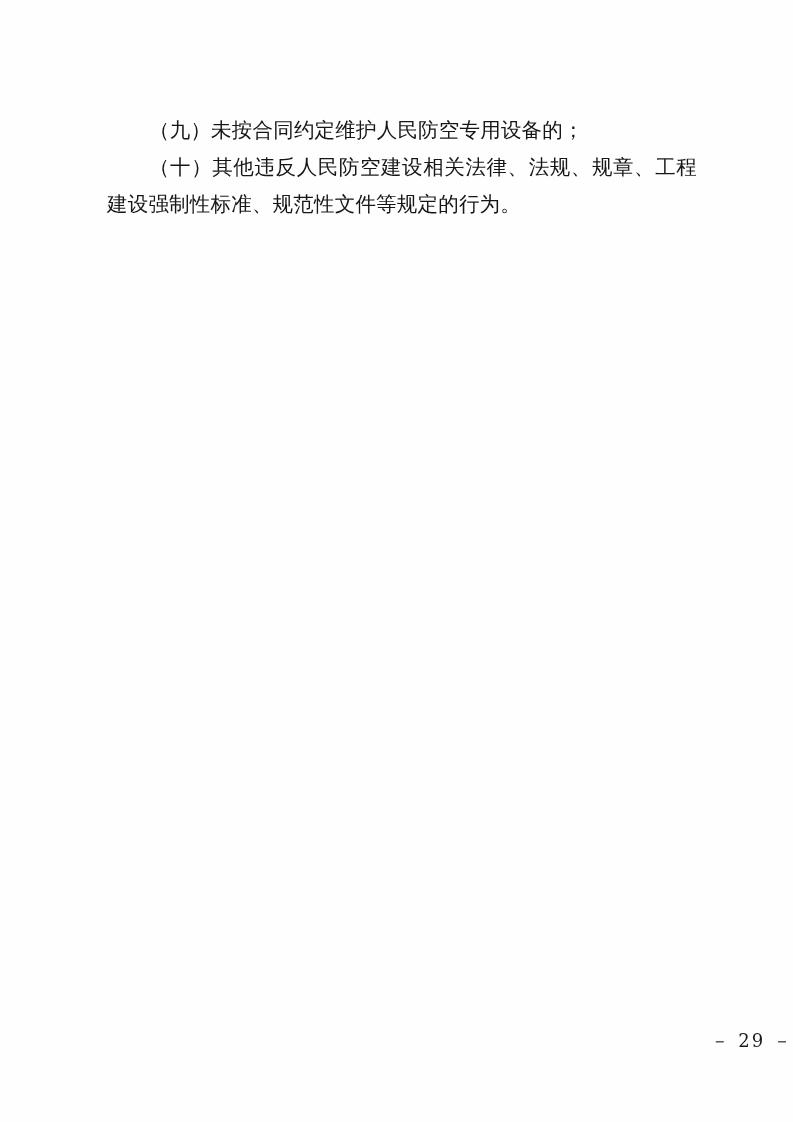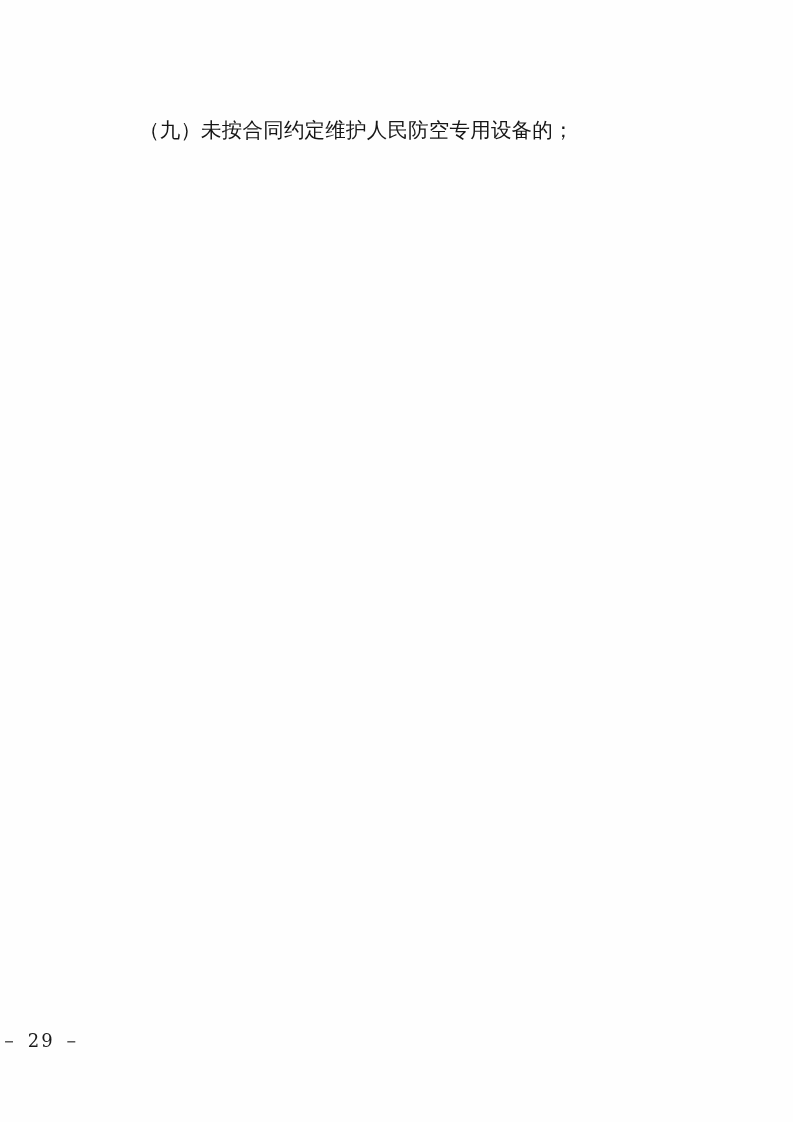--- a/index.html
+++ b/index.html
@@ -24,51 +24,52 @@
     position: absolute;
     left: 97px;
     top: 112px;
     width: 600px;
   }
   .para {
     font-size: 20.5px;
     line-height: 37px;
     text-align: justify;
     text-justify: inter-ideograph;
-    margin: 0 0 0 0;
+    margin: 0 0 0 10px;
     letter-spacing: 0.2px;
     color: #161616;
   }
   .indent2 {
     text-indent: 42px;
   }
   .block-gap {
     height: 18px;
   }
   .footer {
     position: absolute;
     left: 0;
     right: 0;
     top: 1029px;
-    text-align: left;
+    text-align: right;
     font-size: 18px;
     letter-spacing: 2px;
     color: #1a1a1a;
     font-family: "DejaVu Serif", "Liberation Serif", serif;
   }
 </style>
 </head>
 <body>
 
 <div class="page">
 
   <div class="content">
 
     <p class="para indent2">（九）未按合同约定维护人民防空专用设备的；</p>
 
+    <p class="para indent2">（十）其他违反人民防空建设相关法律、法规、规章、工程建设强制性标准、规范性文件等规定的行为。</p>
 
     <div class="block-gap"></div>
 
 
   </div>
 
   <div class="footer">－ 29 －</div>
 
 </div>
 

